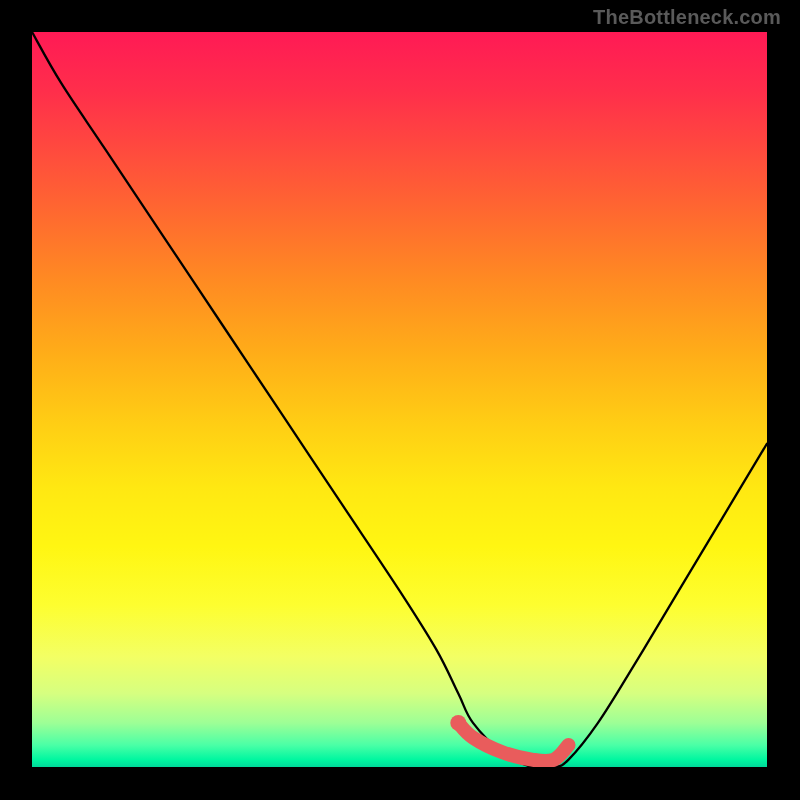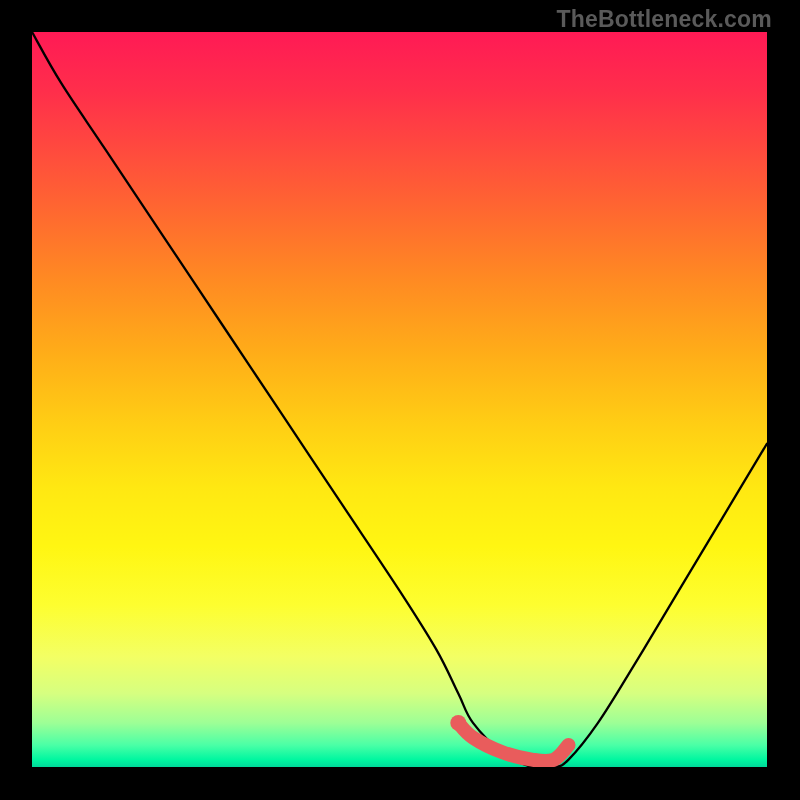--- a/index.html
+++ b/index.html
@@ -31,23 +31,23 @@
       #d6ff80 90%,
       #9dff96 94%,
       #4bffa6 97%,
       #00f7a0 99%,
       #00d99a 100%);
   }
   .plot svg { position: absolute; left: 0; top: 0; width: 100%; height: 100%; }
   .attribution {
     position: absolute;
     top: 6px;
-    right: 28px;
+    right: 19px;
     font-family: Arial, Helvetica, sans-serif;
-    font-size: 23px;
+    font-size: 20px;
     font-weight: 600;
     color: #5a5a5a;
     letter-spacing: 0.2px;
     text-align: right;
   }
 </style>
 </head>
 <body>
 
 <div class="frame">

